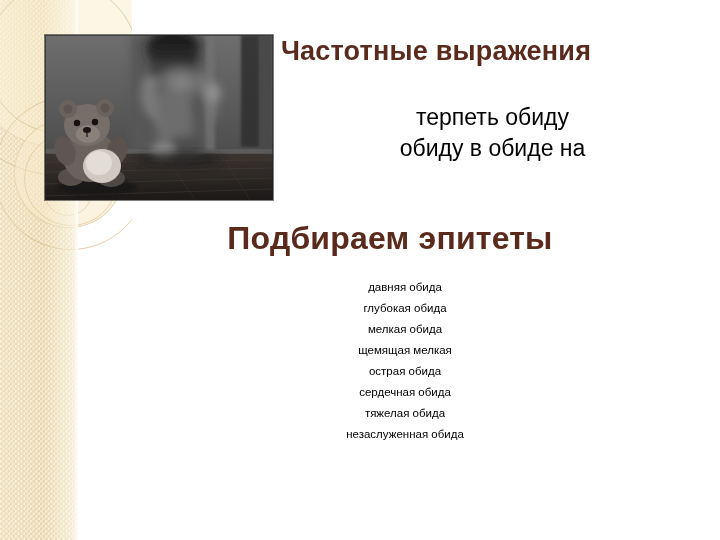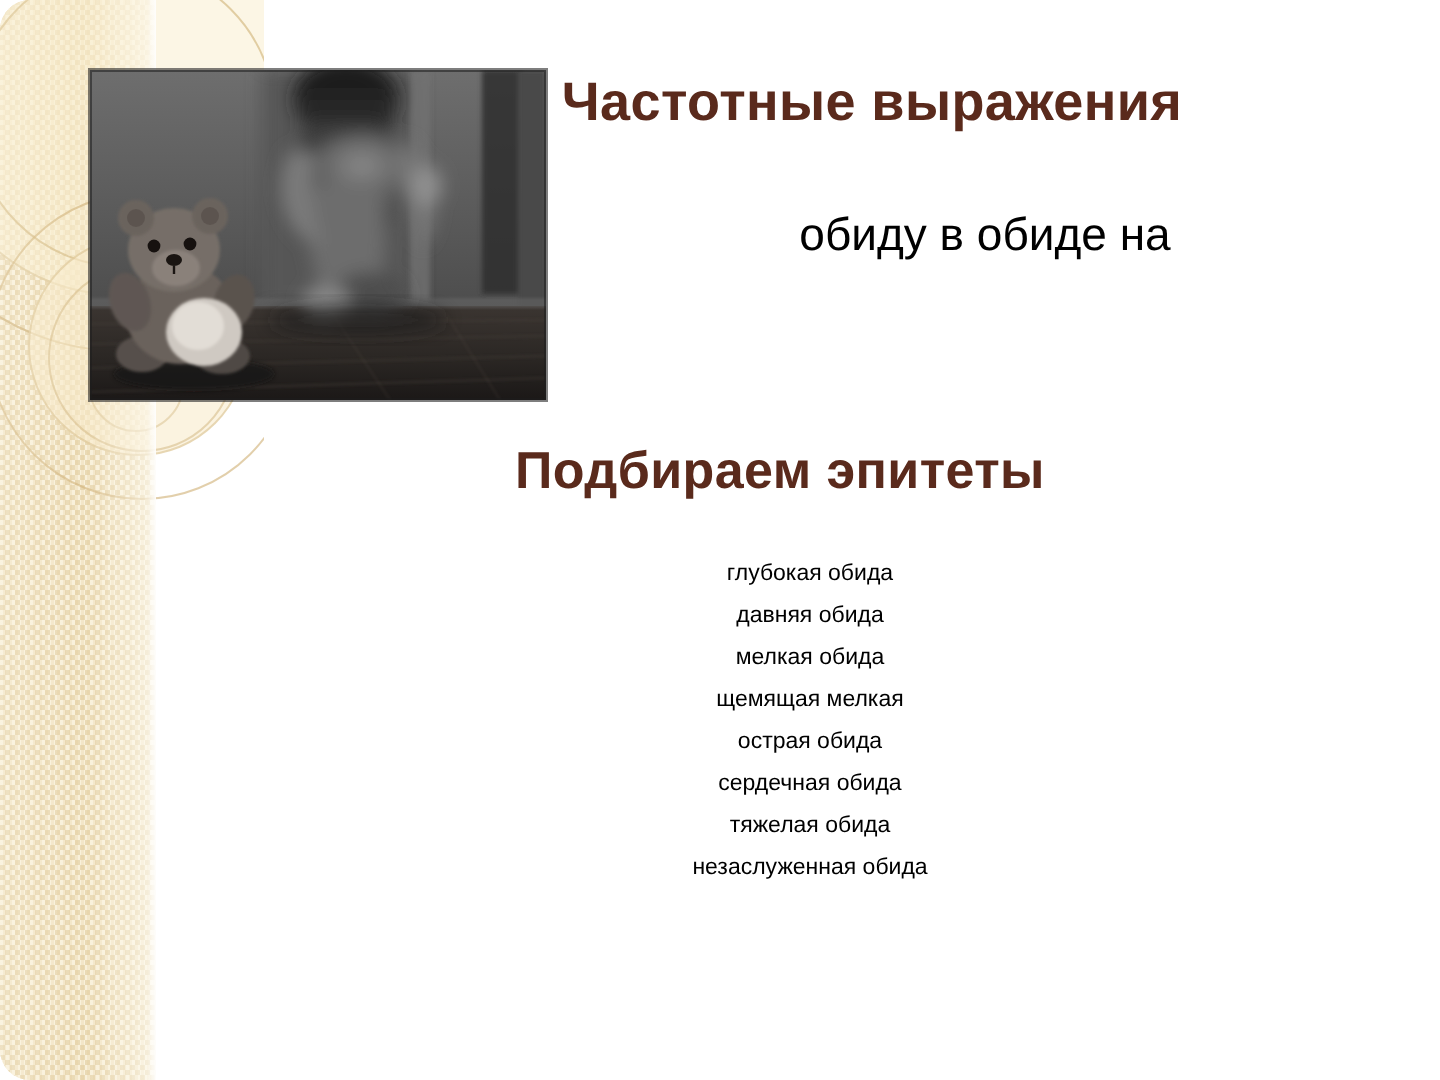--- a/index.html
+++ b/index.html
@@ -12,21 +12,20 @@
     background: #ffffff;
     font-family: "Liberation Sans", sans-serif;
     overflow: hidden;
   }
   #slide {
     position: relative;
     width: 720px;
     height: 540px;
     background: #ffffff;
     overflow: hidden;
-    border-radius: 15px;
   }
 
   
   #side-band {
     position: absolute;
     left: 0;
     top: 0;
     width: 78px;
     height: 540px;
     background-color: #f3e6c8;
@@ -104,21 +103,21 @@
     line-height: 1.33;
   }
   #phrase-list .phrase-line { display: block; }
 
   #title-epithets {
     position: absolute;
     left: 110px;
     top: 220px;
     width: 560px;
     text-align: center;
-    font-size: 26px;
+    font-size: 32px;
     font-weight: bold;
     color: #5a2a1c;
     letter-spacing: 0.2px;
     white-space: nowrap;
   }
 
   #epithet-list {
     position: absolute;
     left: 280px;
     top: 277px;
@@ -257,28 +256,29 @@
         <path d="M42 98 l0 4" stroke="#1a1512" stroke-width="1.2"></path>
       </g>
 
       <rect x="0" y="0" width="228" height="165" fill="none" stroke="#1d1d1d" stroke-width="2" opacity="0.55"></rect>
     </svg>
   </div>
 
   <div id="title-frequent">Частотные выражения</div>
 
   <div id="phrase-list">
+    <span class="phrase-line">терпеть обиду</span>
     <span class="phrase-line">обиду в обиде на</span>
   </div>
 
   <div id="title-epithets">Подбираем эпитеты</div>
 
   <div id="epithet-list">
+    <span class="epithet-item">давняя обида</span>
     <span class="epithet-item">глубокая обида</span>
-    <span class="epithet-item">давняя обида</span>
     <span class="epithet-item">мелкая обида</span>
     <span class="epithet-item">щемящая мелкая</span>
     <span class="epithet-item">острая обида</span>
     <span class="epithet-item">сердечная обида</span>
     <span class="epithet-item">тяжелая обида</span>
     <span class="epithet-item">незаслуженная обида</span>
   </div>
 
 </div>
 

